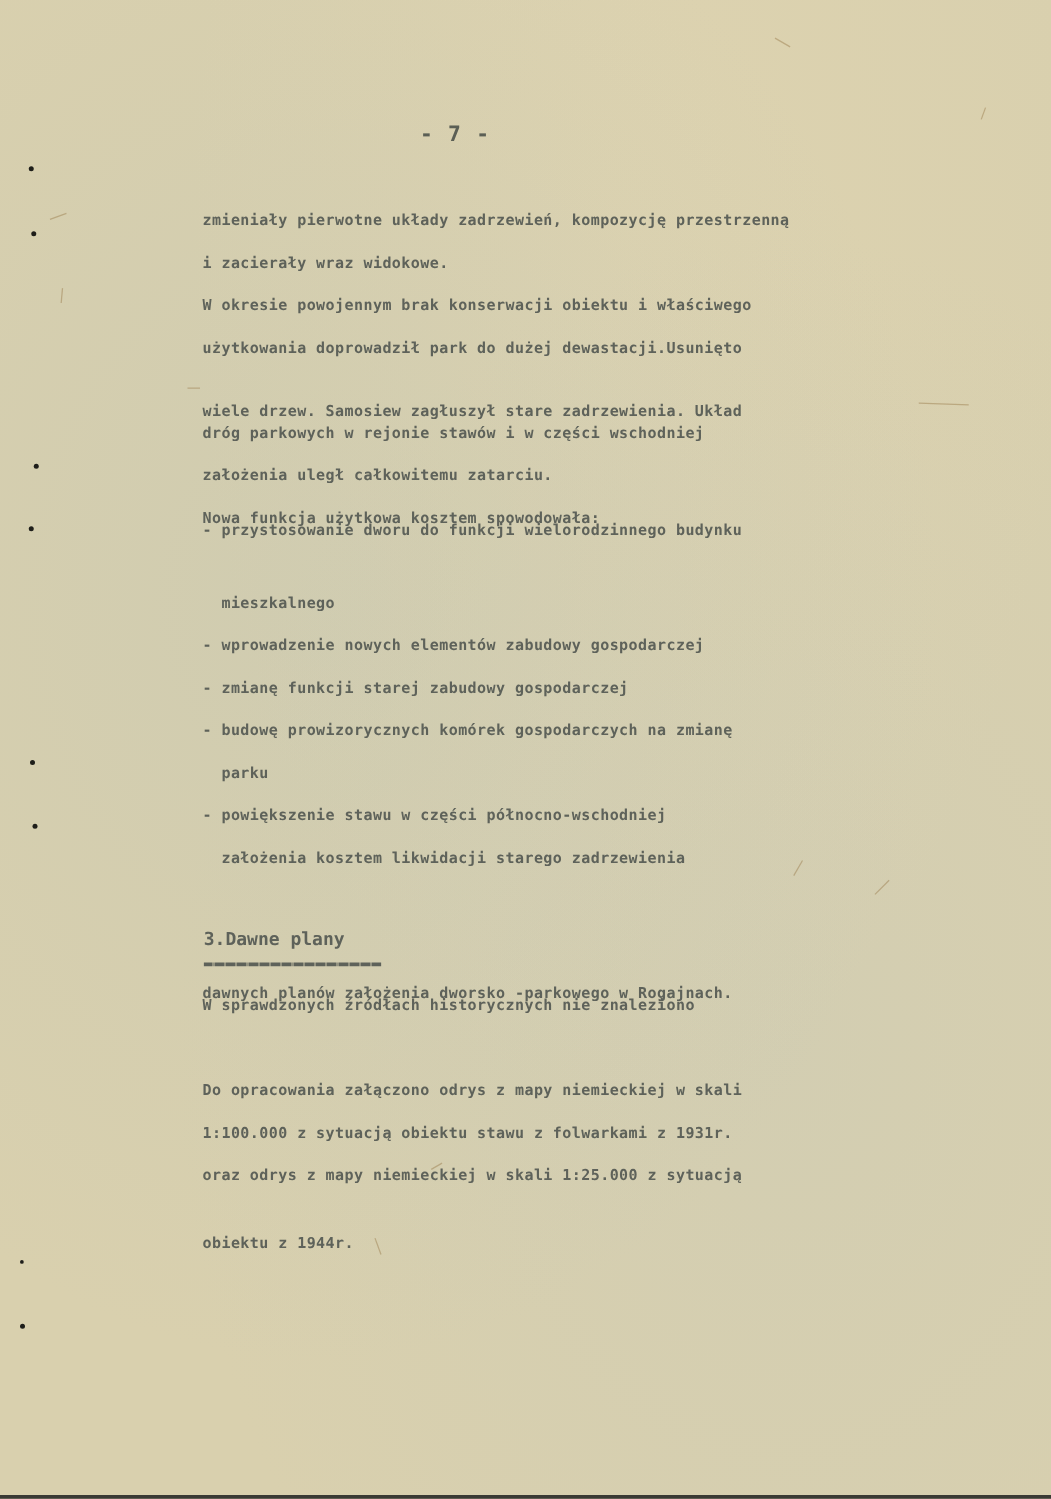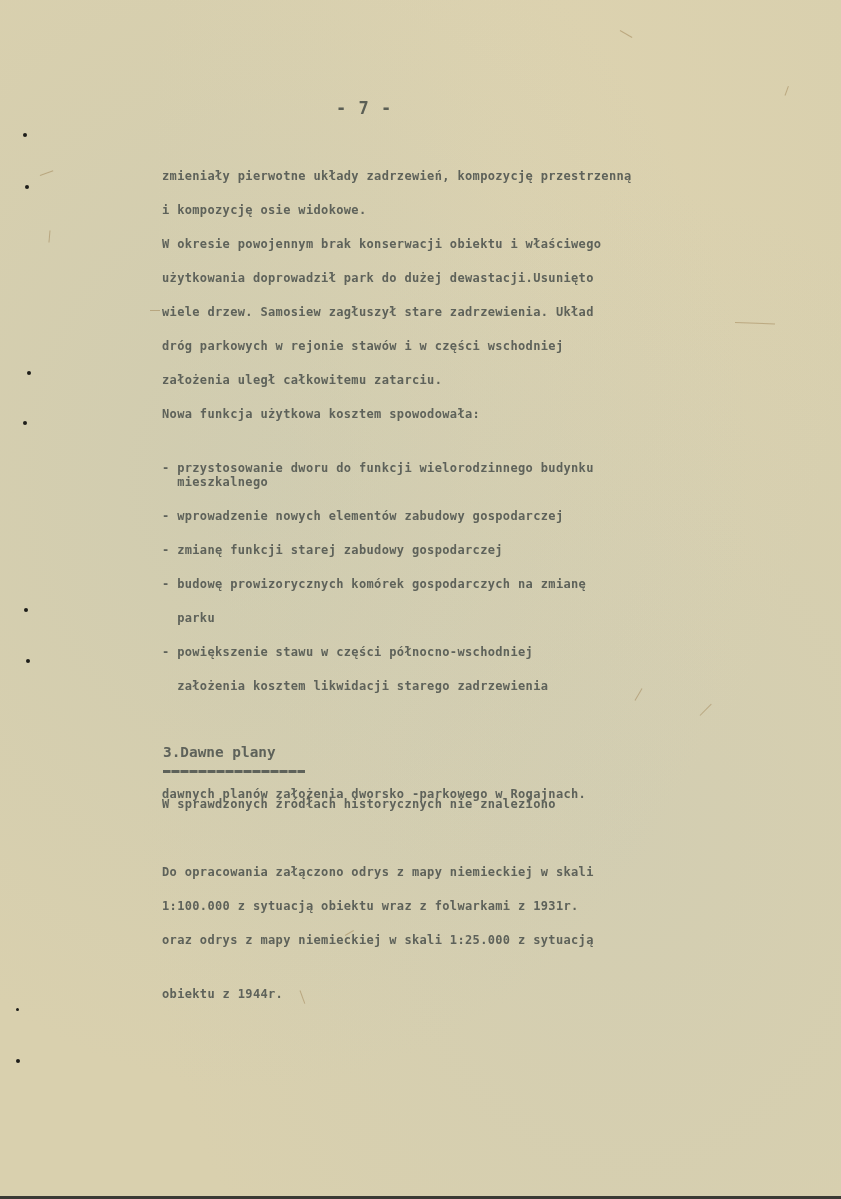--- a/index.html
+++ b/index.html
@@ -66,41 +66,41 @@
 <div class="punch-dot" style="left:27px;top:371px"></div>
 <div class="punch-dot" style="left:23px;top:421px"></div>
 <div class="punch-dot" style="left:24px;top:608px"></div>
 <div class="punch-dot" style="left:26px;top:659px"></div>
 <div class="punch-dot" style="left:16px;top:1008px;width:3px;height:3px"></div>
 <div class="punch-dot" style="left:16px;top:1059px"></div>
 
 <div class="page-number">- 7 -</div>
 
 <div class="line" style="top:166px">zmieniały pierwotne układy zadrzewień, kompozycję przestrzenną</div>
-<div class="line" style="top:200px">i kompozycję osie widokowe.</div>
+<div class="line" style="top:200px">i zacierały wraz widokowe.</div>
 
 <div class="line" style="top:234px">W okresie powojennym brak konserwacji obiektu i właściwego</div>
 <div class="line" style="top:268px">użytkowania doprowadził park do dużej dewastacji.Usunięto</div>
-<div class="line" style="top:302px">wiele drzew. Samosiew zagłuszył stare zadrzewienia. Układ</div>
+<div class="line" style="top:319px">wiele drzew. Samosiew zagłuszył stare zadrzewienia. Układ</div>
 <div class="line" style="top:336px">dróg parkowych w rejonie stawów i w części wschodniej</div>
 <div class="line" style="top:370px">założenia uległ całkowitemu zatarciu.</div>
 <div class="line" style="top:404px">Nowa funkcja użytkowa kosztem spowodowała:</div>
 
-<div class="line" style="top:458px">- przystosowanie dworu do funkcji wielorodzinnego budynku</div>
+<div class="line" style="top:414px">- przystosowanie dworu do funkcji wielorodzinnego budynku</div>
 <div class="line" style="top:472px">  mieszkalnego</div>
 <div class="line" style="top:506px">- wprowadzenie nowych elementów zabudowy gospodarczej</div>
 <div class="line" style="top:540px">- zmianę funkcji starej zabudowy gospodarczej</div>
 <div class="line" style="top:574px">- budowę prowizorycznych komórek gospodarczych na zmianę</div>
 <div class="line" style="top:608px">  parku</div>
 <div class="line" style="top:642px">- powiększenie stawu w części północno-wschodniej</div>
 <div class="line" style="top:676px">  założenia kosztem likwidacji starego zadrzewienia</div>
 
 <div class="heading">3.Dawne plany</div>
 <div class="heading-underline"></div>
 
 <div class="line" style="top:794px">W sprawdzonych źródłach historycznych nie znaleziono</div>
 <div class="line" style="top:784px">dawnych planów założenia dworsko -parkowego w Rogajnach.</div>
 <div class="line" style="top:862px">Do opracowania załączono odrys z mapy niemieckiej w skali</div>
-<div class="line" style="top:896px">1:100.000 z sytuacją obiektu wraz z folwarkami z 1931r.</div>
+<div class="line" style="top:896px">1:100.000 z sytuacją obiektu stawu z folwarkami z 1931r.</div>
 <div class="line" style="top:930px">oraz odrys z mapy niemieckiej w skali 1:25.000 z sytuacją</div>
 <div class="line" style="top:984px">obiektu z 1944r.</div>
 
 <div class="bottom-edge"></div>
 
 </body></html>

